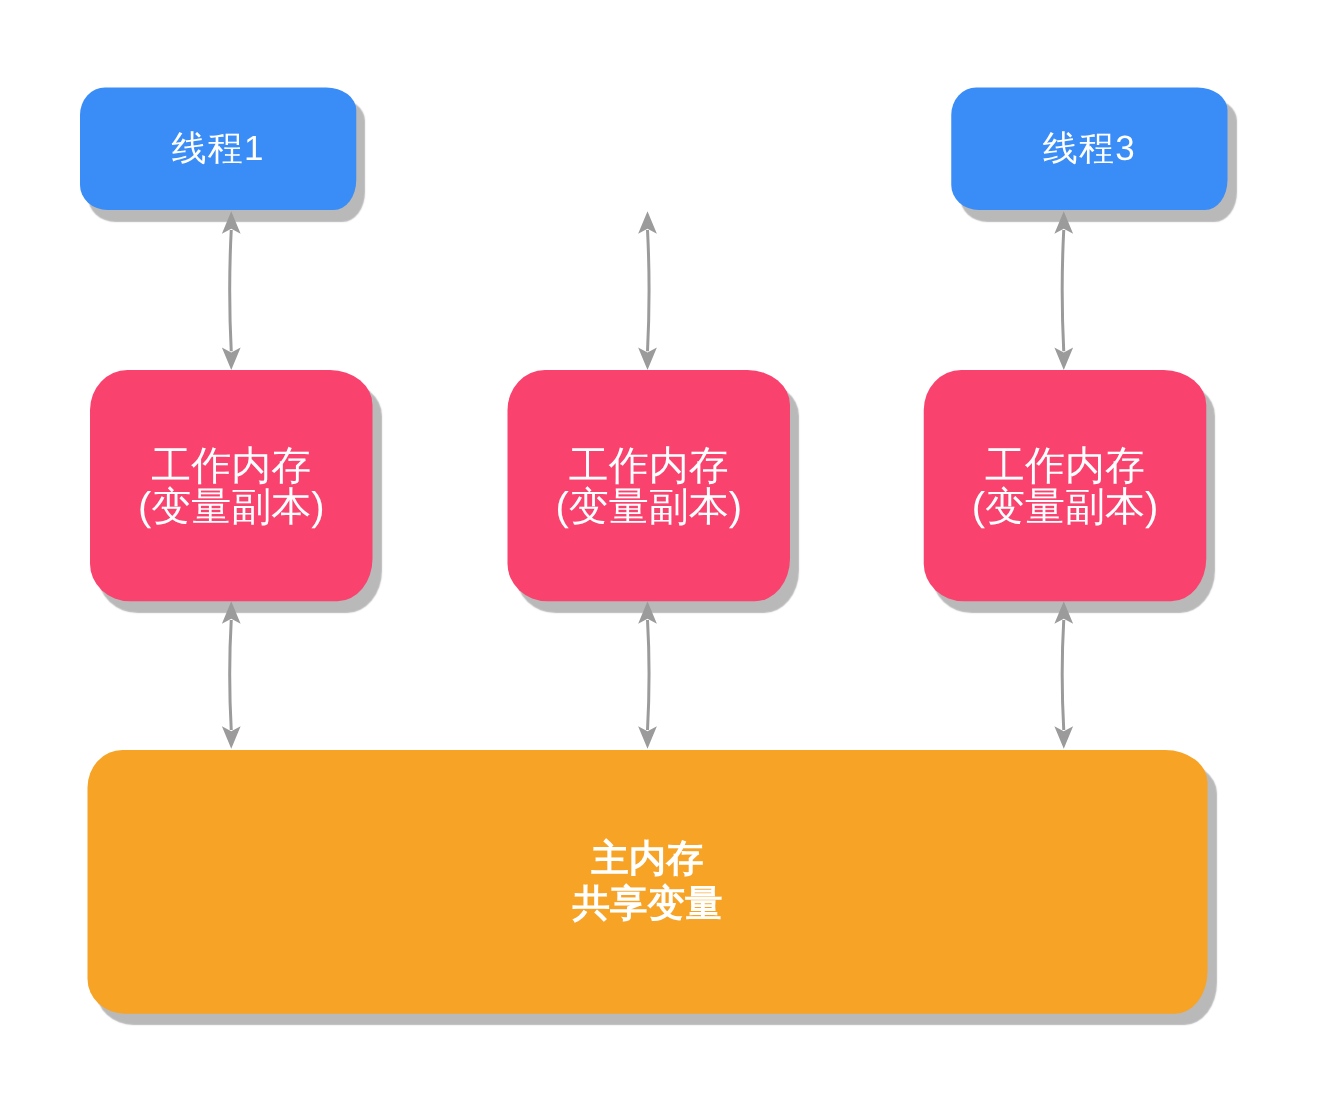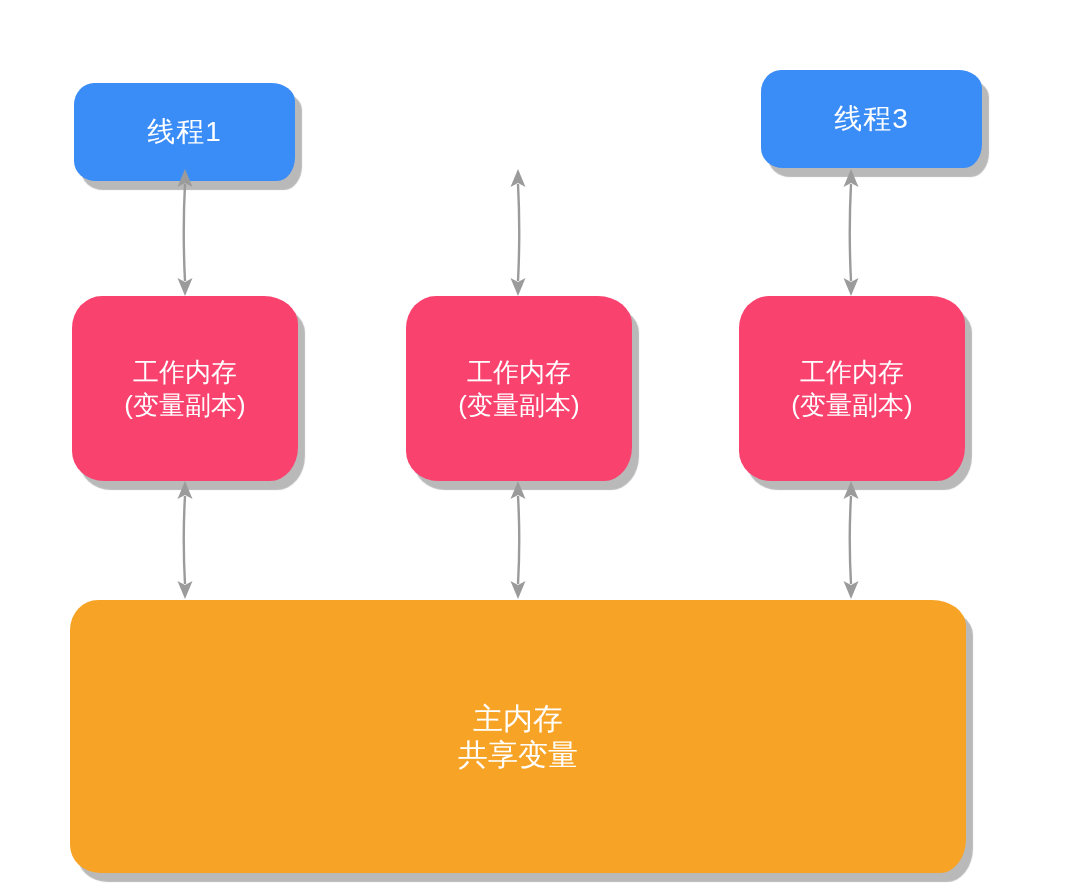--- a/index.html
+++ b/index.html
@@ -34,47 +34,47 @@
     font-size: 28px;
     font-weight: 400;
     letter-spacing: 1px;
   }
   .work-box {
     top: 296px;
     width: 226px;
     height: 185px;
     background: var(--color-working-memory, #fa426f);
     border-radius: 30px 34px 28px 32px / 32px 28px 34px 30px;
-    font-size: 26px;
+    font-size: 32px;
     font-weight: 400;
     line-height: 33px;
   }
   .main-box {
     left: 70px;
     top: 600px;
     width: 896px;
-    height: 273px;
+    height: 211px;
     background: var(--color-main-memory, #f7a326);
     border-radius: 28px 34px 26px 30px / 30px 26px 34px 28px;
     font-size: 30px;
-    font-weight: 400;
+    font-weight: 700;
     line-height: 36px;
   }
   .arrow {
     position: absolute;
     width: 26px;
     color: var(--color-arrow, #9b9b9b);
   }
   .arrow svg { display: block; width: 100%; height: 100%; }
   .arrow-top { top: 167px; height: 131px; }
   .arrow-bottom { top: 479px; height: 122px; }
   .col-1 { left: 172px; }
   .col-2 { left: 505px; }
   .col-3 { left: 838px; }
-  .tb-1 { left: 74px; margin-top: 13px; }
+  .tb-1 { left: 64px; }
   .tb-2 { left: 408px; }
   .tb-3 { left: 761px; }
   .wb-1 { left: 72px; }
   .wb-2 { left: 406px; }
   .wb-3 { left: 739px; }
 </style>
 </head>
 <body>
 
 <div class="canvas">

